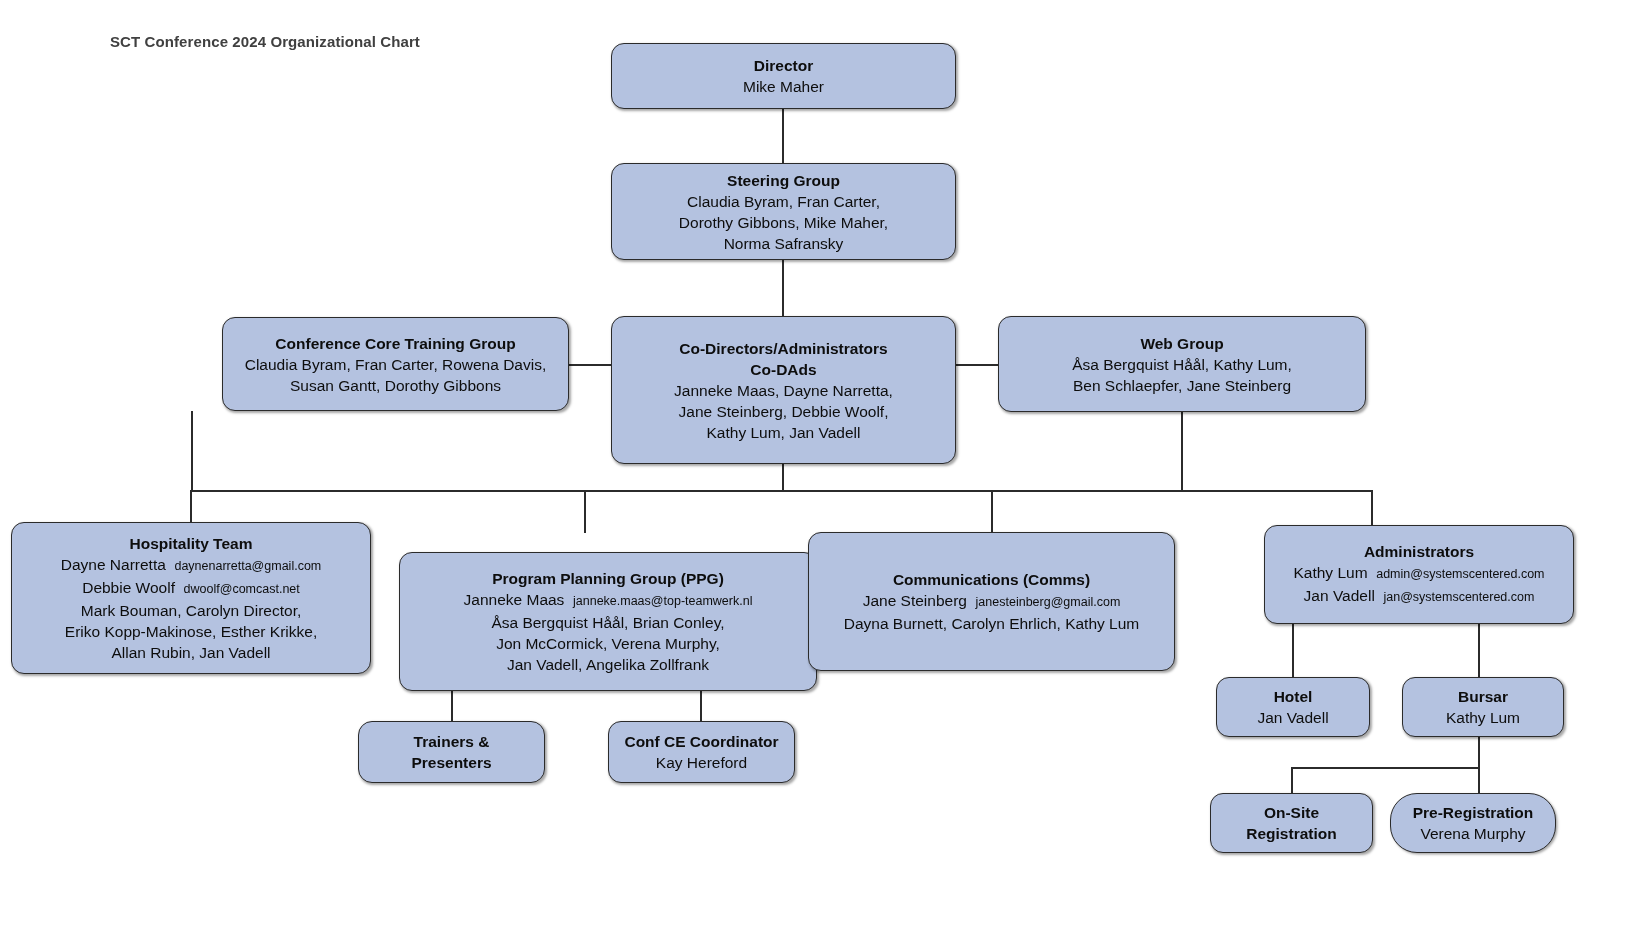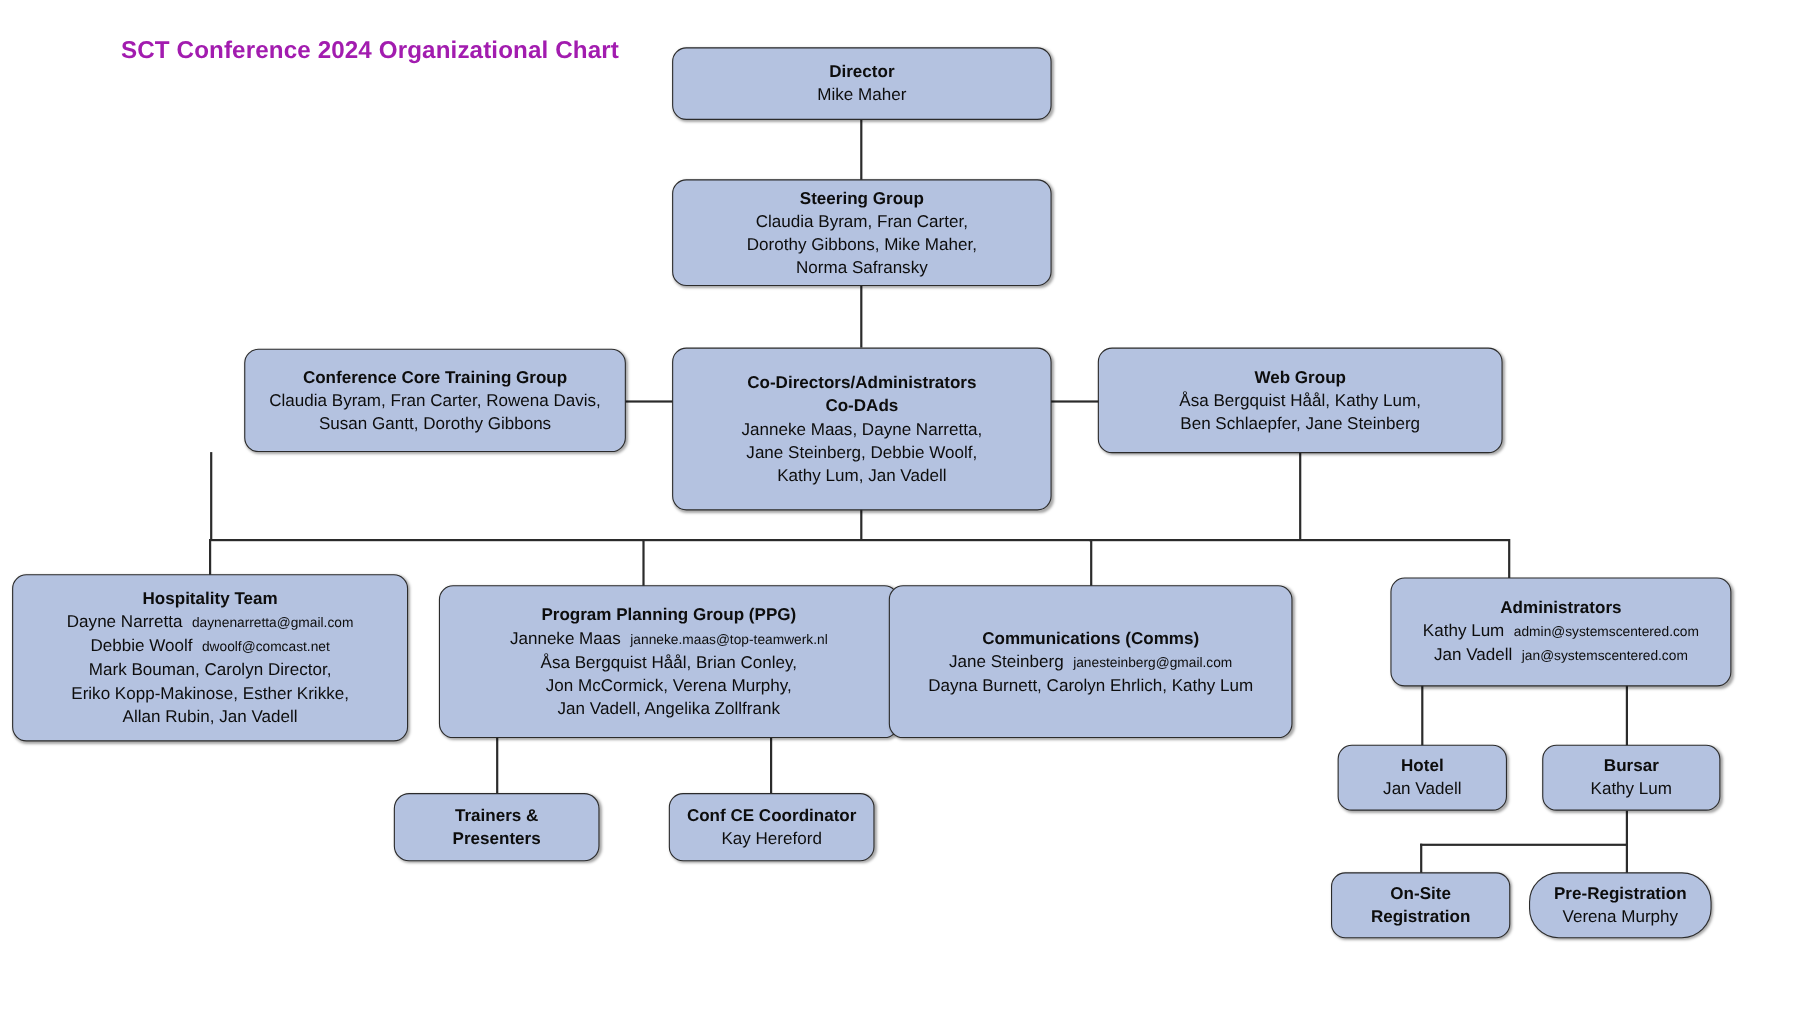--- a/index.html
+++ b/index.html
@@ -15,23 +15,23 @@
     position: relative;
     width: 1646px;
     height: 940px;
     background: #ffffff;
     overflow: hidden;
   }
   #chart-title {
     position: absolute;
     left: 110px;
     top: 33px;
-    font-size: 22px;
+    font-size: 15px;
     font-weight: bold;
-    color: #a21caf;
+    color: #404040;
     letter-spacing: 0.1px;
     white-space: nowrap;
   }
   .node {
     position: absolute;
     box-sizing: border-box;
     background: #b4c2e0;
     border: 1.4px solid #2b2b2b;
     border-radius: 13px;
     display: flex;
@@ -142,21 +142,21 @@
 
   <div class="node" style="left:11px; top:522px; width:360px; height:152px;">
     <div class="ttl">Hospitality Team</div>
     <div class="ln"><span>Dayne Narretta</span>&nbsp;&nbsp;<span class="em">daynenarretta@gmail.com</span></div>
     <div class="ln"><span>Debbie Woolf</span>&nbsp;&nbsp;<span class="em">dwoolf@comcast.net</span></div>
     <div class="ln">Mark Bouman, Carolyn Director,</div>
     <div class="ln">Eriko Kopp-Makinose, Esther Krikke,</div>
     <div class="ln">Allan Rubin, Jan Vadell</div>
   </div>
 
-  <div class="node" style="left:399px; top:532px; width:418px; height:139px;">
+  <div class="node" style="left:399px; top:552px; width:418px; height:139px;">
     <div class="ttl">Program Planning Group (PPG)</div>
     <div class="ln"><span>Janneke Maas</span>&nbsp;&nbsp;<span class="em">janneke.maas@top-teamwerk.nl</span></div>
     <div class="ln">Åsa Bergquist Håål, Brian Conley,</div>
     <div class="ln">Jon McCormick, Verena Murphy,</div>
     <div class="ln">Jan Vadell, Angelika Zollfrank</div>
   </div>
 
   <div class="node" style="left:808px; top:532px; width:367px; height:139px;">
     <div class="ttl">Communications (Comms)</div>
     <div class="ln"><span>Jane Steinberg</span>&nbsp;&nbsp;<span class="em">janesteinberg@gmail.com</span></div>

